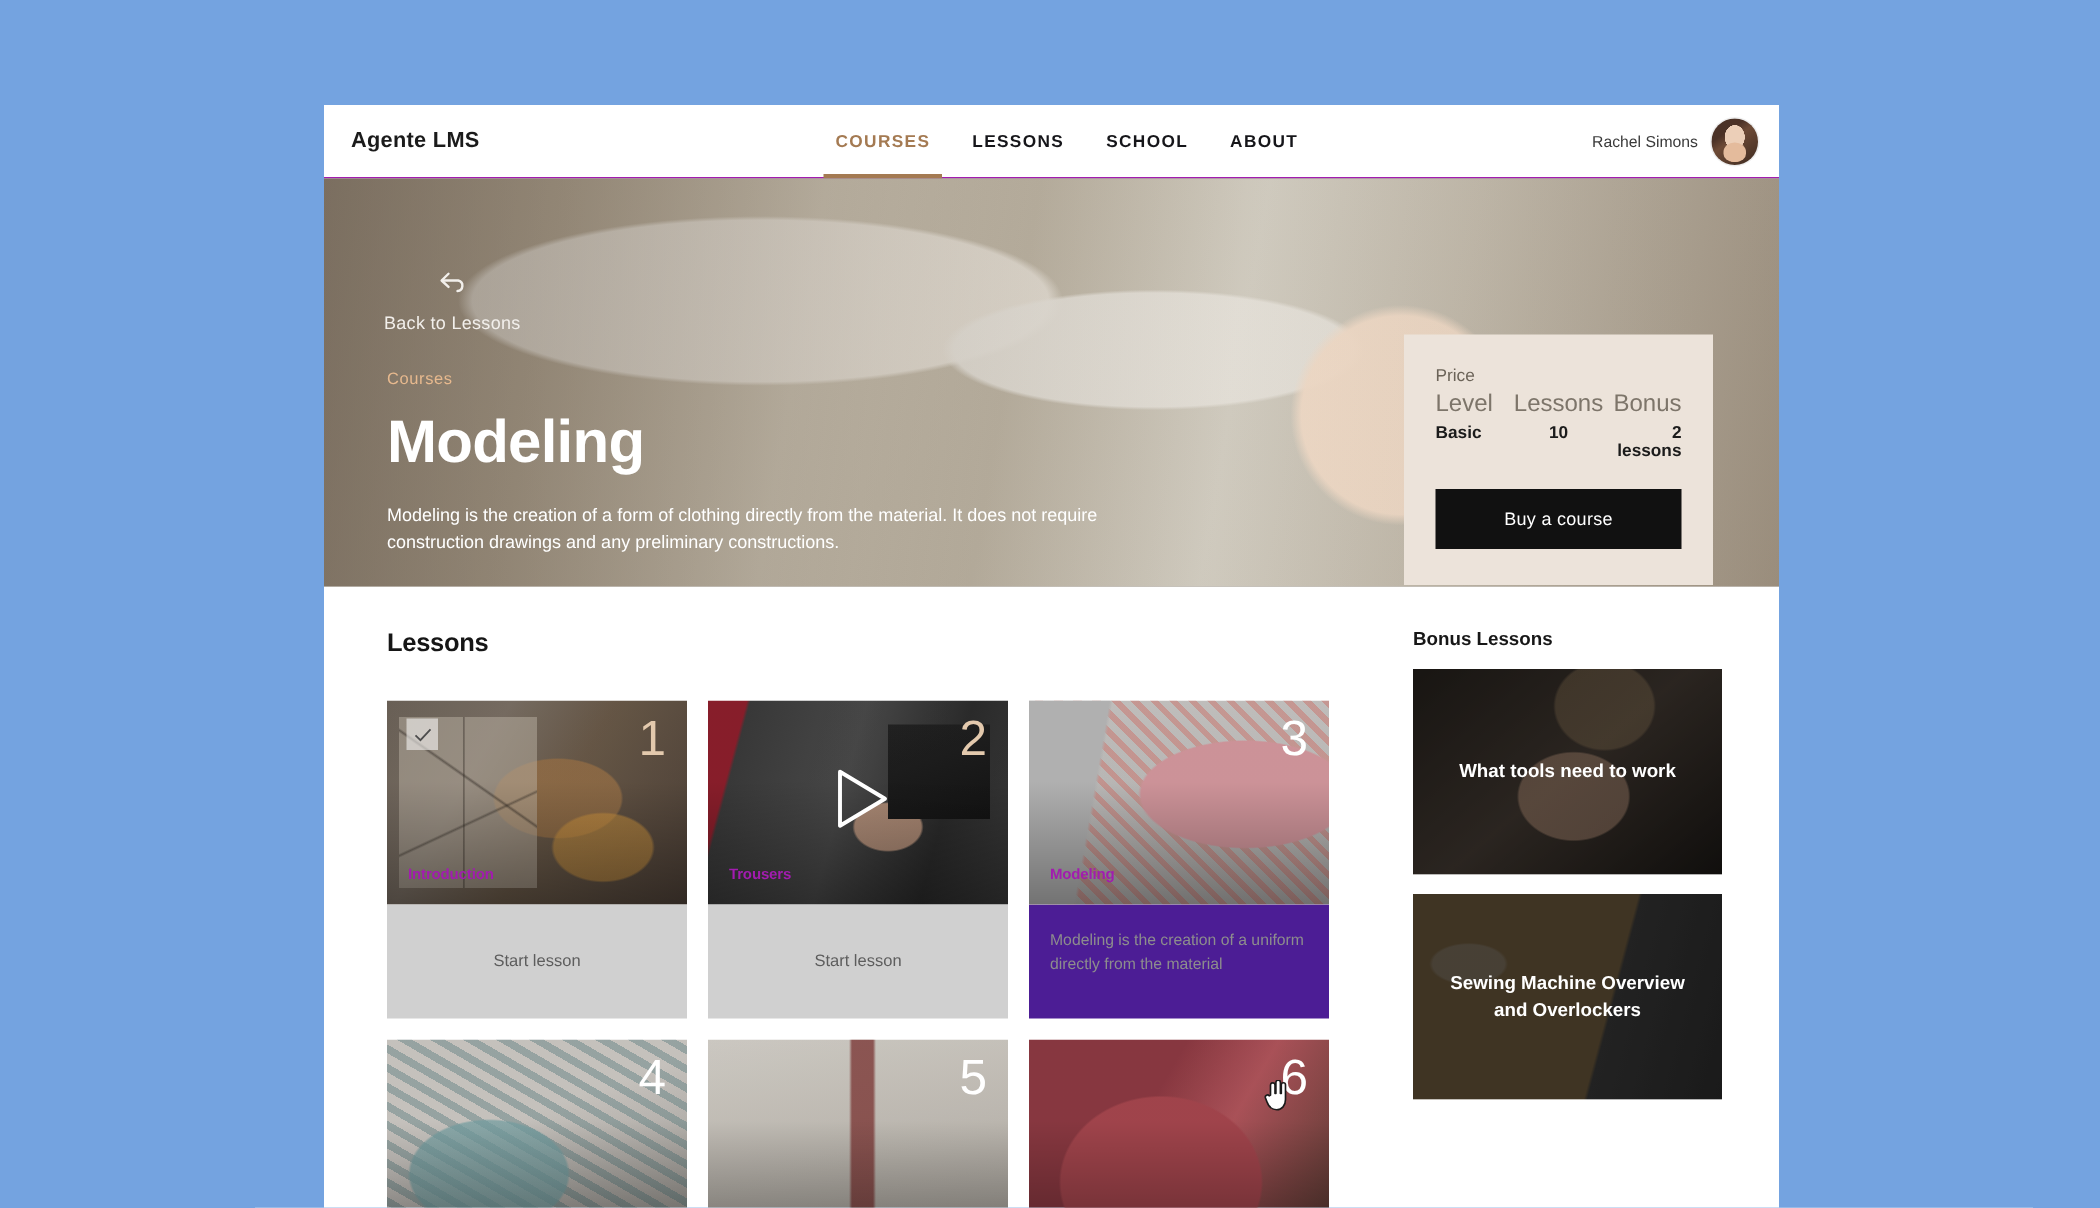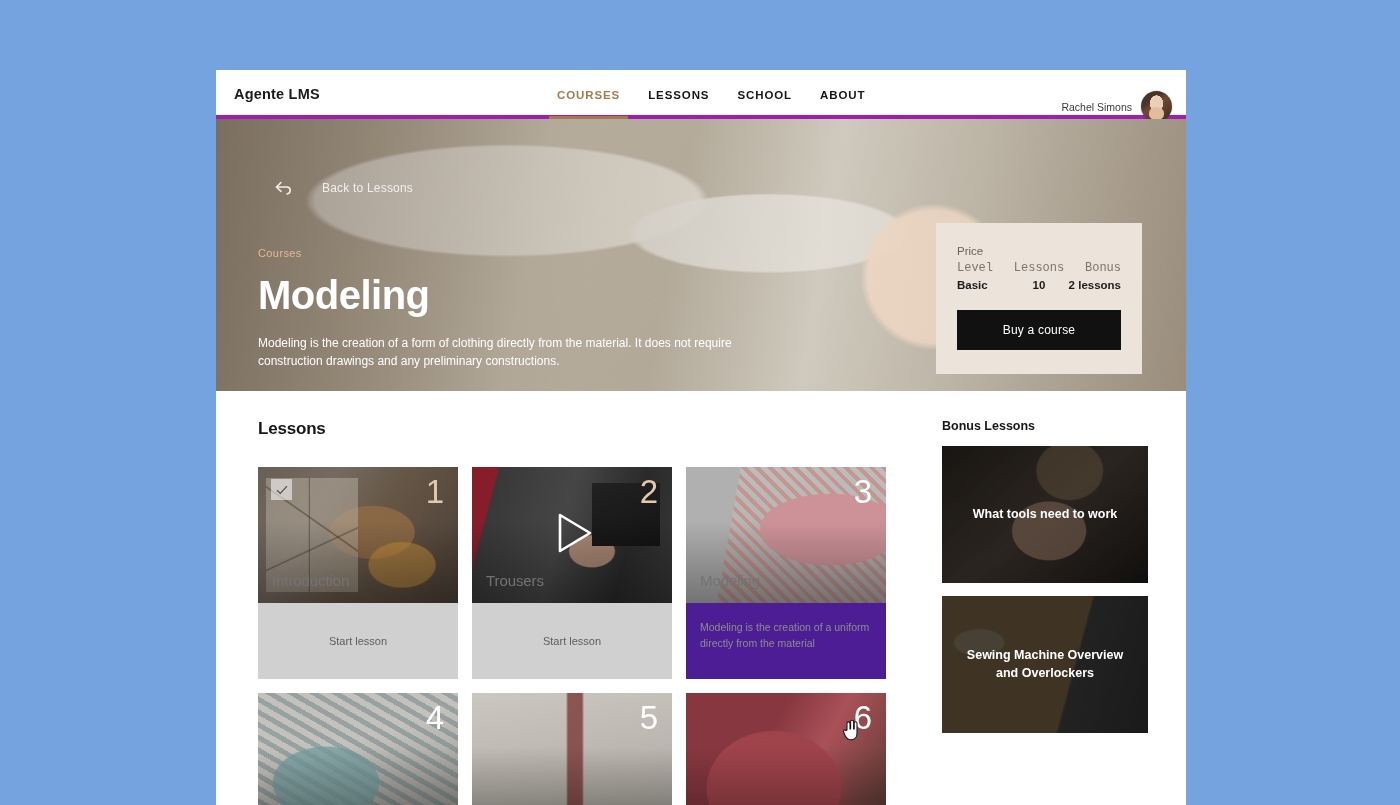--- a/index.html
+++ b/index.html
@@ -12,40 +12,40 @@
   .window {
     position: absolute; left: 216px; top: 70px;
     width: 970px; height: 735px;
     background: #ffffff; overflow: hidden;
   }
 
   
   .header {
     position: relative; height: 49px; background: #fff;
     display: flex; align-items: center;
-    border-bottom: 4px solid #a21caf;
+    border-bottom: 1px solid #a21caf;
   }
   .brand {
     position: absolute; left: 18px; top: 16px;
     font-size: 14.5px; font-weight: bold; color: #1b1b1b;
     letter-spacing: .2px;
   }
   .nav { position: absolute; left: 341px; top: 0; height: 49px;
          display: flex; align-items: center; gap: 28px; }
   .nav-item {
     font-size: 11.5px; font-weight: bold; color: #16161a;
     letter-spacing: .9px; position: relative; height: 49px;
     display: flex; align-items: center; cursor: pointer;
   }
   .nav-item.active { color: #a47a52; }
   .nav-item.active::after {
     content: ""; position: absolute; left: -8px; right: -8px; bottom: 0;
     height: 3px; background: #a47a52;
   }
-  .user { position: absolute; right: 14px; top: 12px; height: 49px;
+  .user { position: absolute; right: 14px; top: 0; height: 49px;
           display: flex; align-items: center; gap: 9px; }
   .user-name { font-size: 10.5px; color: #3a3a3a; }
   .avatar {
     width: 31px; height: 31px; border-radius: 50%;
     background:
       radial-gradient(circle at 50% 74%, #c98f6d 0 22%, transparent 23%),
       radial-gradient(ellipse at 50% 40%, #eccfb8 0 30%, transparent 31%),
       linear-gradient(145deg, #4b3227 0 30%, #6d4a36 45%, #3d2a20 100%);
     background-color: #5b4034; overflow: hidden; position: relative;
     box-shadow: 0 0 0 1px rgba(0,0,0,.07);
@@ -68,22 +68,22 @@
       linear-gradient(100deg, #a89a88 0%, #b9ac98 16%, #cfc6b5 33%,
                       #c3baa9 47%, #d7d2c6 62%, #c9c1b2 76%, #a99c8a 100%);
   }
   .hero-bg::after {
     content: ""; position: absolute; inset: 0;
     background:
       linear-gradient(95deg, rgba(60,50,40,.42) 0%, rgba(60,50,40,.16) 38%,
                       rgba(60,50,40,.05) 62%, rgba(60,50,40,.14) 100%);
   }
   .back {
-    position: absolute; left: 58px; top: 60px;
-    display: flex; align-items: center; gap: 29px; cursor: pointer; z-index: 3;
+    position: absolute; left: 40px; top: 60px;
+    display: flex; align-items: center; gap: 12px; cursor: pointer; z-index: 3; flex-direction: column;
   }
   .back-label { font-size: 12px; color: #f2efeb; letter-spacing: .2px; }
   .hero-text { position: absolute; left: 42px; top: 128px; z-index: 3; width: 520px; }
   .eyebrow { font-size: 11px; color: #e7b98e; letter-spacing: .4px; margin-bottom: 16px; }
   .hero-title {
     font-size: 40px; font-weight: bold; color: #fff;
     letter-spacing: -.5px; line-height: 1; margin-bottom: 19px;
   }
   .hero-sub { font-size: 12px; font-weight: normal; color: #fff; line-height: 1.52; }
 
@@ -94,21 +94,21 @@
   }
   .price-label { font-size: 11.5px; color: #6b6358; margin-bottom: 4px; }
   .price-value {
     font-size: 44px; color: #1a1a1a; letter-spacing: -1px;
     text-align: center; line-height: 1.15; margin-bottom: 22px;
   }
   .stats { display: flex; margin-bottom: 19px; }
   .stat { flex: 1; }
   .stat:nth-child(2) { text-align: center; }
   .stat:nth-child(3) { text-align: right; }
-  .stat-k { font-size: 12px; color: #7d756a; margin-bottom: 4px; font-family: Liberation Mono, monospace; }
+  .stat-k { font-size: 16px; color: #7d756a; margin-bottom: 4px; }
   .stat-v { font-size: 11.5px; font-weight: bold; color: #1b1b1b; }
   .buy {
     display: block; width: 100%; border: 0; background: #111;
     color: #fff; font-size: 12px; padding: 13px 0; cursor: pointer;
     font-family: inherit; letter-spacing: .2px;
   }
 
   
   .content { position: relative; padding: 0 42px; }
   .section-title {
@@ -127,22 +127,22 @@
   .card-img::after {
     content: ""; position: absolute; inset: 0;
     background: linear-gradient(180deg, rgba(0,0,0,.05) 40%, rgba(0,0,0,.38) 100%);
   }
   .card-num {
     position: absolute; right: 14px; top: 8px; z-index: 3;
     font-size: 33px; color: #e3c9ad; line-height: 1;
   }
   .card-num.white { color: #fff; }
   .card-title {
-    position: relative; z-index: 3; color: #737373; font-size: 15px;
-    font-weight: normal; padding: 0 0 14px 14px; letter-spacing: -.1px;
+    position: relative; z-index: 3; color: #a21caf; font-size: 10px;
+    font-weight: bold; padding: 0 0 14px 14px; letter-spacing: -.1px;
   }
   .card-foot {
     height: 76px; background: #d0d0d0;
     display: flex; align-items: center; justify-content: center;
   }
   .card-foot.light { background: #4c1d95; justify-content: flex-start;
                      align-items: flex-start; padding: 16px 14px; }
   .foot-label { font-size: 11px; color: #5d5d5d; }
   .foot-desc { font-size: 10.5px; color: #8d8d8d; line-height: 1.55; }
 

